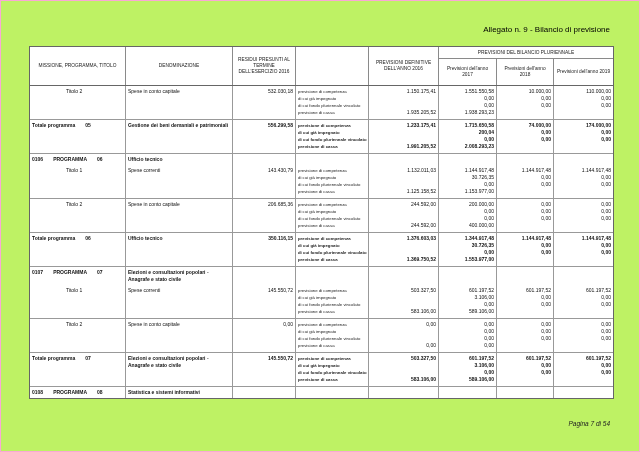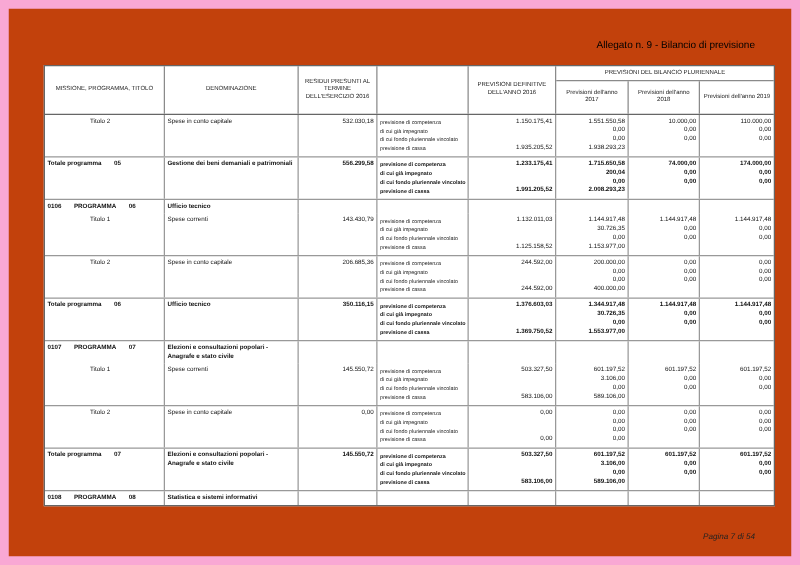--- a/index.html
+++ b/index.html
@@ -4,21 +4,21 @@
 <style>
   * { box-sizing: border-box; }
   html, body { margin: 0; padding: 0; }
   body {
     width: 640px; height: 452px;
     background: #ffffff;
     font-family: "Liberation Sans", sans-serif;
     color: #111;
     position: relative;
   }
-  .page { position: absolute; inset: 0; background: #c2410c; border: 7px solid #f9a8d4; }
+  .page { position: absolute; inset: 0; background: #bef264; border: 1px solid #f9a8d4; }
   .doc-title { position: absolute; top: 24px; right: 29px; font-size: 8px; color: #000; }
   .footer { position: absolute; top: 419px; right: 29px; font-size: 6.5px; font-style: italic; color: #222; }
 
   .table { position: absolute; left: 28px; top: 45px; width: 585px; border: 1px solid #666; background: #fff; }
 
   .thead {
     display: grid;
     grid-template-columns: 96px 107px 63px 73px 70px 58px 57px 59px;
     grid-template-rows: 12px 26px;
     border-bottom: 1px solid #666;

